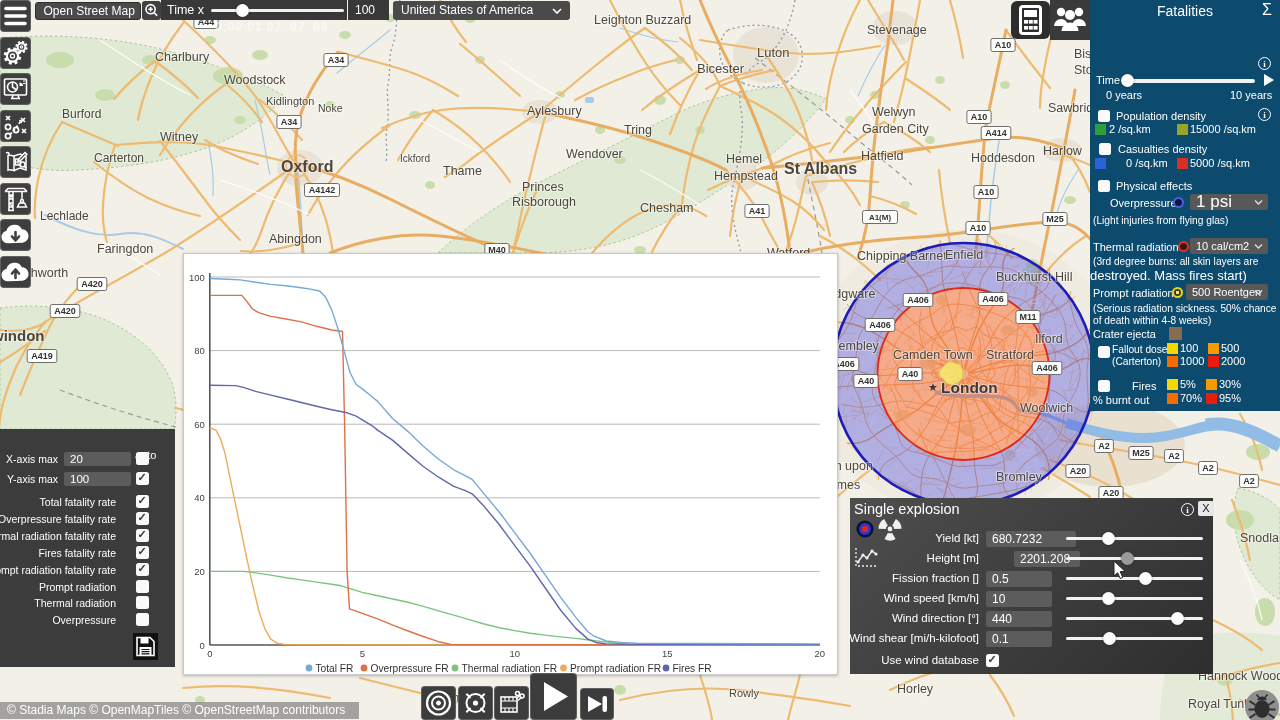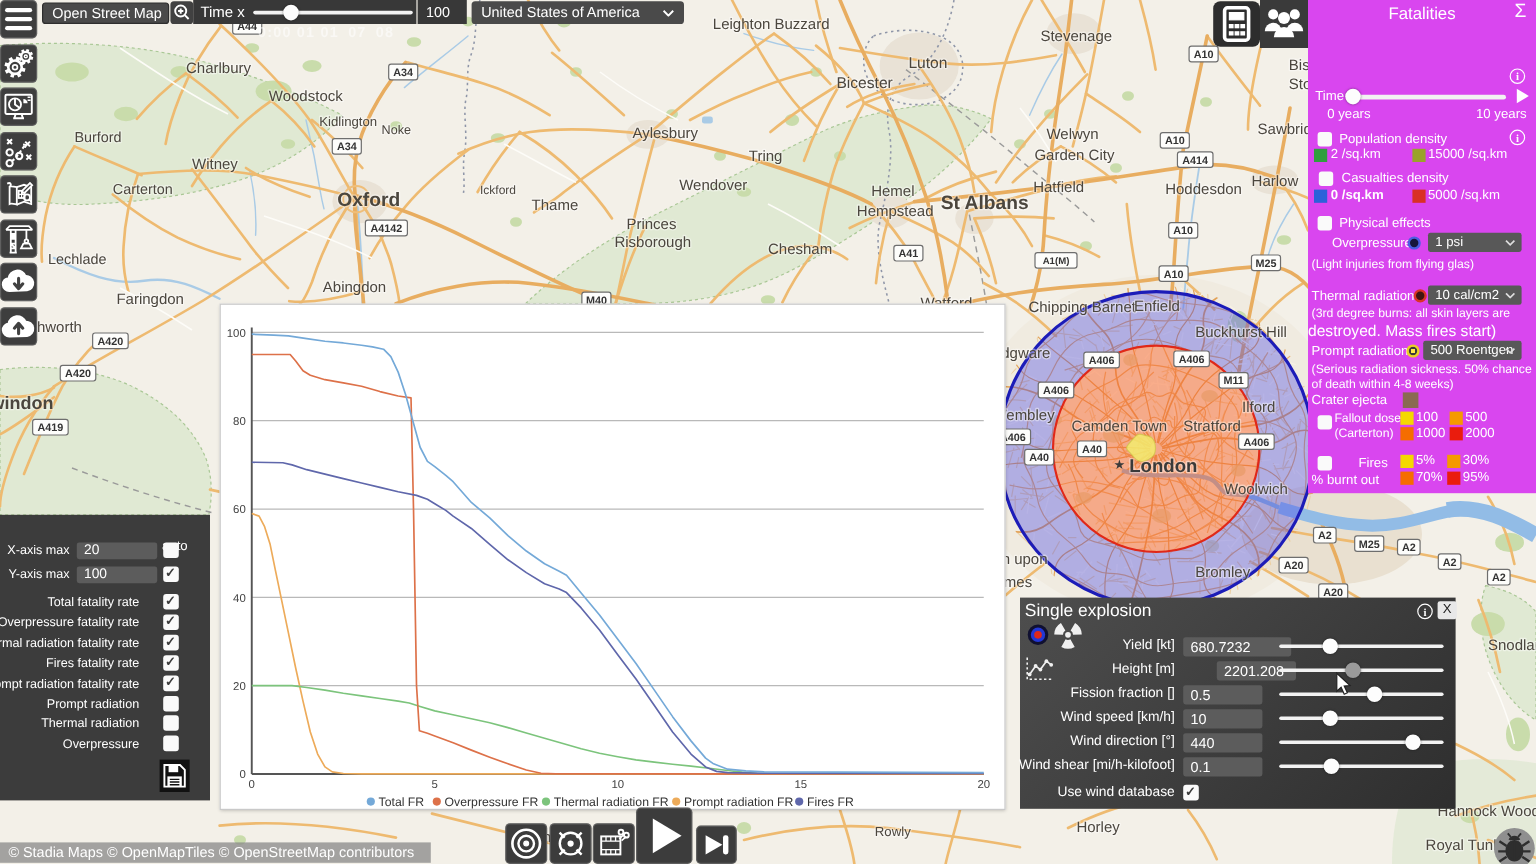--- a/index.html
+++ b/index.html
@@ -684,21 +684,21 @@
 <div class="abs" style="left:133px;top:204px;width:25px;height:27px;background:#111;">
       <svg width="25" height="27">
         <g stroke="#fff" stroke-width="1.6" fill="none">
       <path d="M4,4.5 h13 l4,4 v14 h-17 z"></path>
           <rect x="7.5" y="4.5" width="8" height="6" fill="#fff" stroke="none"></rect>
       <rect x="6.5" y="14" width="12" height="8.5" fill="#fff" stroke="none"></rect>
       <path d="M8.5,16.5 h8 M8.5,18.7 h8 M8.5,20.9 h8" stroke="#111" stroke-width="1.2"></path>
         </g>
       </svg></div>
 </div>
-<div class="panel" style="left:1090px;top:0;width:190px;height:411px;background:#d946ef;font-size:11px;">
+<div class="panel" style="left:1090px;top:0;width:190px;height:411px;background:#0c4a6e;font-size:11px;">
 <div class="lbl" style="left:0;width:190px;top:3px;text-align:center;font-size:14px;">Fatalities</div>
 <div class="lbl" style="left:1257px;top:1px;font-size:16px;left:auto;right:8px;">Σ</div>
 <div class="info" style="right:9px;top:57px;">i</div>
 <div class="lbl" style="left:6px;top:74px;">Time</div>
 <div class="track" style="left:35px;top:79px;width:130px;"></div>
 <div class="thumb" style="left:31px;top:74px;"></div>
 <svg class="abs" style="right:5px;top:73px" width="12" height="14">
       <path d="M1,1 L11,7 L1,13 Z" fill="#fff"></path>
     </svg>
 <div class="lbl" style="left:16px;top:89px;font-size:11px;">0 years</div>
@@ -706,28 +706,28 @@
 <div class="cb cbs" style="left:8px;top:110px;"></div>
 <div class="lbl" style="left:26px;top:110px;">Population density</div>
 <div class="info" style="right:9px;top:108px;">i</div>
 <div class="sw" style="left:5px;top:124px;background:#2f9e3f;"></div>
     <div class="lbl" style="left:19px;top:123px;">2 /sq.km</div>
 <div class="sw" style="left:87px;top:124px;background:#9aa32a;"></div>
     <div class="lbl" style="left:100px;top:123px;">15000 /sq.km</div>
 <div class="cb cbs" style="left:9px;top:143px;"></div>
 <div class="lbl" style="left:28px;top:143px;">Casualties density</div>
 <div class="sw" style="left:5px;top:158px;background:#2b62d9;"></div>
-    <div class="lbl" style="left:19px;top:157px;font-weight:bold;">0 /sq.km</div>
+    <div class="lbl" style="left:36px;top:157px;">0 /sq.km</div>
 <div class="sw" style="left:87px;top:158px;background:#d93025;"></div>
     <div class="lbl" style="left:100px;top:157px;">5000 /sq.km</div>
 <div class="cb cbs" style="left:8px;top:180px;"></div>
 <div class="lbl" style="left:26px;top:180px;">Physical effects</div>
 <div class="lbl" style="left:20px;top:197px;">Overpressure</div>
 <div class="abs" style="left:83px;top:197px;width:11px;height:11px;border-radius:50%;border:2.5px solid #4b5fe0;background:#16163a;"></div>
-<div class="abs" style="left:100px;top:194px;width:78px;height:16px;background:#585858;border-radius:2px;color:#fff;font-size:11px;line-height:16px;padding-left:6px;">1 psi<svg width="9" height="5" style="position:absolute;right:5px;top:6px">
+<div class="abs" style="left:100px;top:194px;width:78px;height:16px;background:#585858;border-radius:2px;color:#fff;font-size:17px;line-height:16px;padding-left:6px;">1 psi<svg width="9" height="5" style="position:absolute;right:5px;top:6px">
         <path d="M1,0.5 L4.5,4 L8,0.5" stroke="#ddd" stroke-width="1.4" fill="none"></path>
       </svg></div>
 <div class="lbl" style="left:3px;top:215px;font-size:10.2px;">(Light injuries from flying glas)</div>
 <div class="lbl" style="left:3px;top:241px;">Thermal radiation</div>
 <div class="abs" style="left:88px;top:241px;width:11px;height:11px;border-radius:50%;border:2.5px solid #da3327;background:#401511;"></div>
 <div class="abs" style="left:100px;top:238px;width:78px;height:16px;background:#585858;border-radius:2px;color:#fff;font-size:11px;line-height:16px;padding-left:6px;">10 cal/cm2<svg width="9" height="5" style="position:absolute;right:5px;top:6px">
         <path d="M1,0.5 L4.5,4 L8,0.5" stroke="#ddd" stroke-width="1.4" fill="none"></path>
       </svg></div>
 <div class="lbl" style="left:3px;top:256px;font-size:10.2px;">(3rd degree burns: all skin layers are</div>
 <div class="lbl" style="left:0;top:268px;font-size:13px;">destroyed. Mass fires start)</div>

